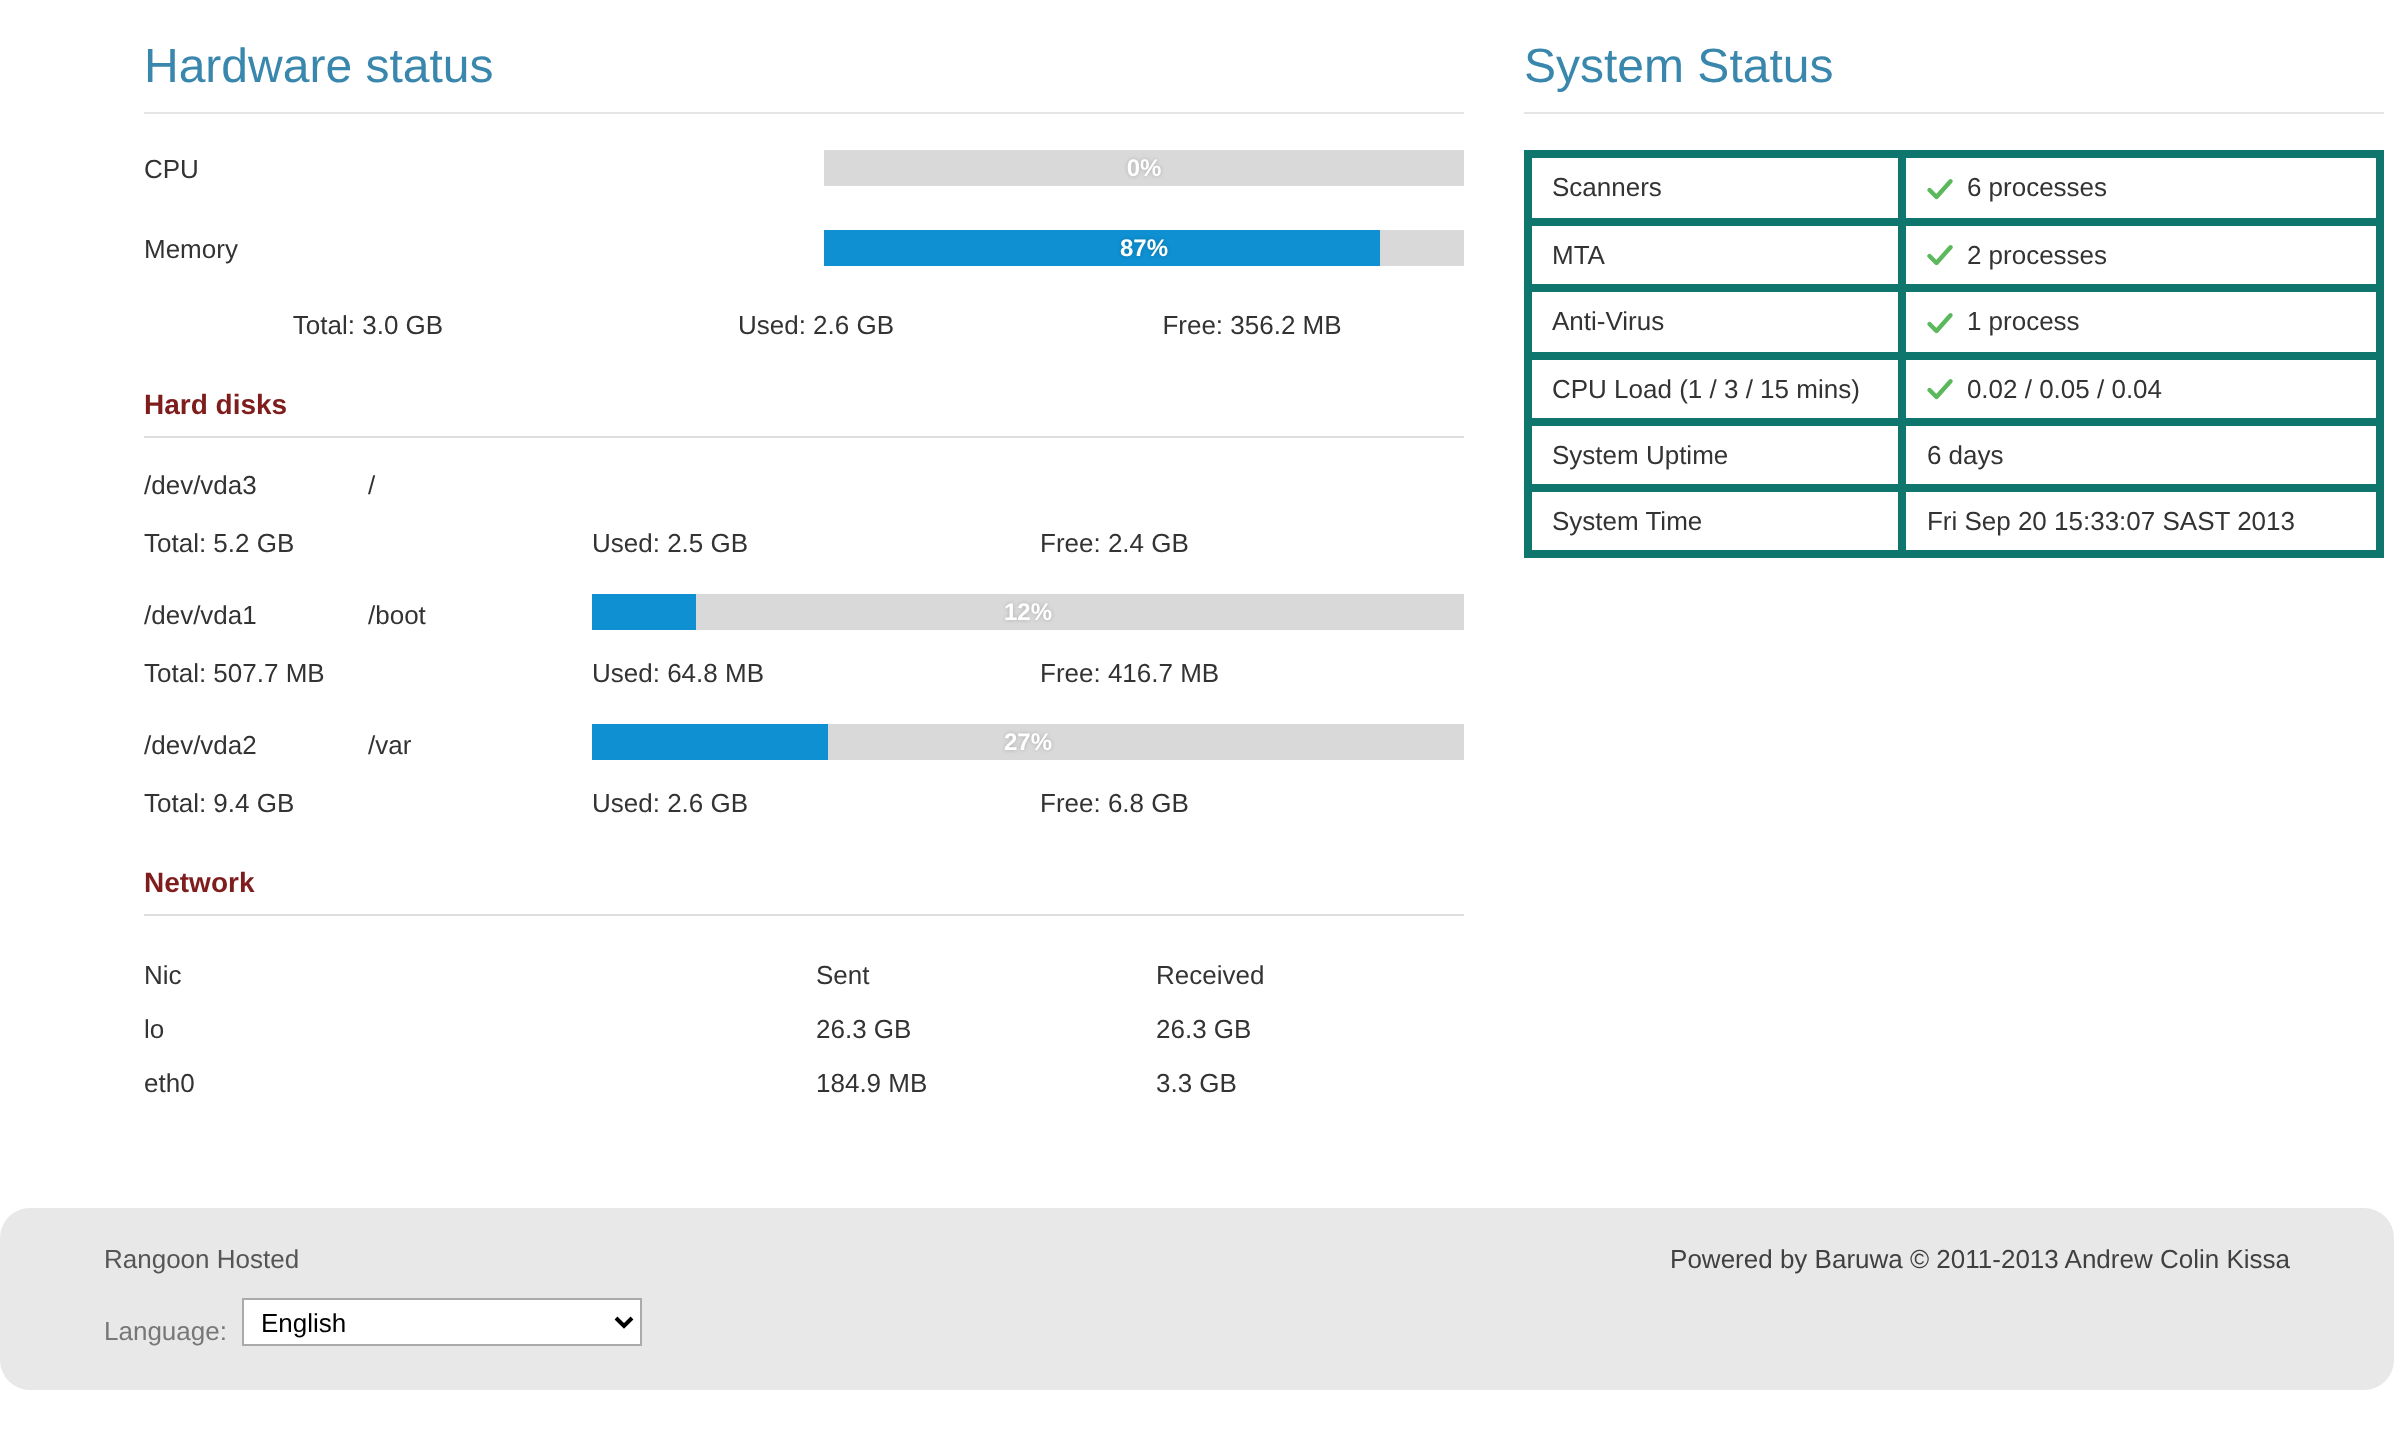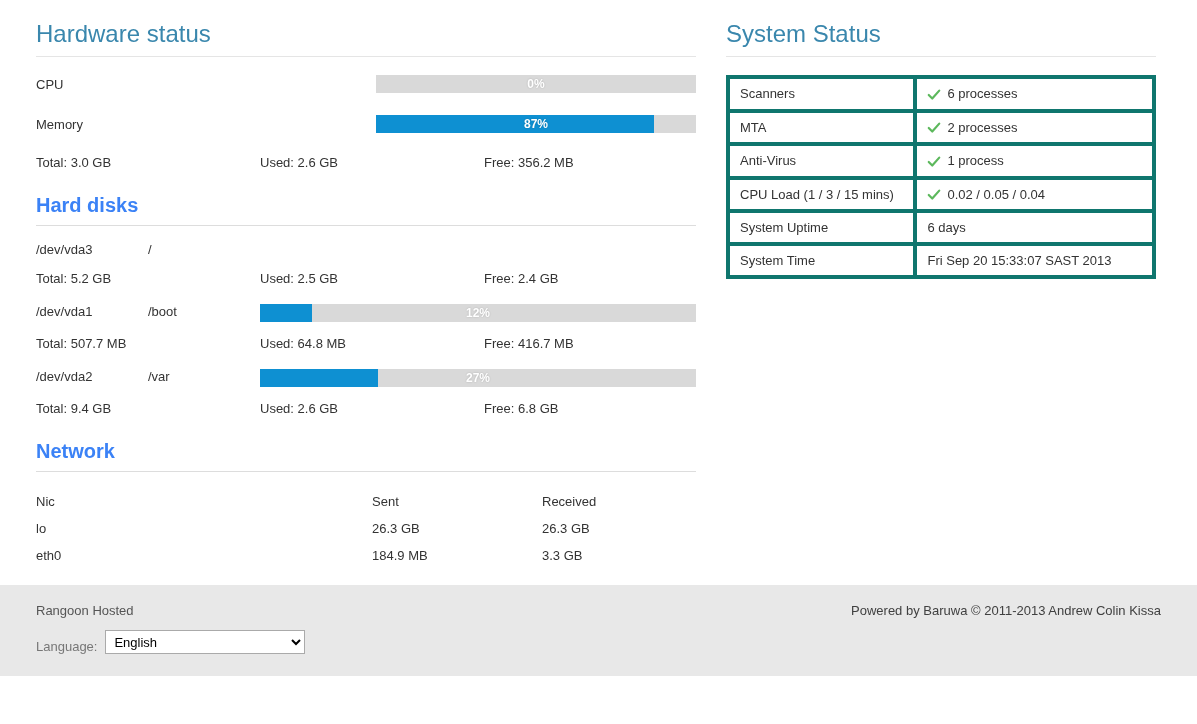--- a/index.html
+++ b/index.html
@@ -1,60 +1,60 @@
 <!DOCTYPE html>
 <html><head>
 <meta charset="utf-8">
 <style>
 * { box-sizing: border-box; margin: 0; padding: 0; }
 body { font-family: "Helvetica Neue", Helvetica, Arial, sans-serif; font-size: 14px; color: #333; background: #fff; }
 .container { width: 1197px; padding: 20px 36px 0; }
-.main { display: flex; gap: 30px; }
+.main { display: flex; gap: 30px; margin-left: 36px; }
 .left { flex: 0 0 660px; }
 .right { flex: 0 0 430px; }
 h2.section-title { font-size: 24px; font-weight: 300; color: #3a87ad; margin-bottom: 8px; }
 hr.section-rule { border: none; border-top: 1px solid #e5e5e5; margin-bottom: 18px; }
-h3.sub-title { font-size: 20px; font-weight: bold; color: #3b82f6; margin: 24px 0 8px; }
+h3.sub-title { font-size: 14px; font-weight: bold; color: #7f1d1d; margin: 24px 0 8px; }
 hr.sub-rule { border: none; border-top: 1px solid #ddd; margin-bottom: 16px; }
 
 .row { display: flex; align-items: center; margin-bottom: 22px; }
 .row .lbl { flex: 0 0 340px; font-size: 13px; }
 .row .bar-wrap { flex: 1; }
 
 .progress { height: 18px; background: #d9d9d9; position: relative; overflow: hidden; }
 .progress .fill { height: 100%; background: #0e90d2; }
 .progress .pct { position: absolute; left: 50%; top: 50%; transform: translate(-50%,-50%); font-size: 12px; font-weight: bold; color: #fff; text-shadow: 0 0 2px rgba(0,0,0,0.2); }
 
-.stats { display: flex; margin-bottom: 18px; font-size: 13px; }
+.stats { display: flex; margin-bottom: 18px; font-size: 13px; text-align: center; }
 .stats > div:nth-child(1) { flex: 0 0 224px; }
 .stats > div:nth-child(2) { flex: 0 0 224px; }
 .stats > div:nth-child(3) { flex: 1; }
 
-.diskrow { display: flex; align-items: flex-start; margin-bottom: 14px; }
+.diskrow { display: flex; align-items: flex-end; margin-bottom: 14px; }
 .diskrow .dev { flex: 0 0 112px; font-size: 13px; }
 .diskrow .mnt { flex: 0 0 112px; font-size: 13px; }
 .diskrow .bar-wrap { flex: 1; }
 .diskstats { display: flex; margin: 12px 0 18px; font-size: 13px; }
 .diskstats > div:nth-child(1) { flex: 0 0 224px; }
 .diskstats > div:nth-child(2) { flex: 0 0 224px; }
 .diskstats > div:nth-child(3) { flex: 1; }
 
 .nettable { width: 100%; font-size: 13px; }
 .nettable .nrow { display: flex; padding: 6px 0; }
 .nettable .c1 { flex: 0 0 336px; }
 .nettable .c2 { flex: 0 0 170px; }
 .nettable .c3 { flex: 1; }
 
 table.status { width: 100%; border-collapse: collapse; font-size: 13px; }
 table.status td { border: 4px solid #0f766e; padding: 7px 10px; vertical-align: middle; }
 table.status td:first-child { width: 44%; }
 .check { display: inline-block; width: 14px; height: 14px; margin-right: 6px; vertical-align: middle; position: relative; }
 .check svg { width: 14px; height: 14px; }
 
-.footer { background: #e8e8e8; margin-top: 16px; padding: 18px 36px 22px; display: flex; justify-content: space-between; align-items: flex-start; font-size: 13px; color: #555; width: 1197px; }
+.footer { background: #e8e8e8; margin-top: 49px; padding: 18px 52px 22px; display: flex; justify-content: space-between; align-items: flex-start; font-size: 13px; color: #555; width: 1197px; border-radius: 15px; }
 .footer .left-f { }
 .footer .lang { margin-top: 12px; display: flex; align-items: flex-end; gap: 8px; color: #777; }
 .footer select { font-size: 13px; padding: 2px 4px; width: 200px; height: 24px; border: 1px solid #aaa; background: #fff; }
 .footer .right-f { color: #404040; }
 </style>
 </head>
 <body>
 
 <div class="container">
   <div class="main">

